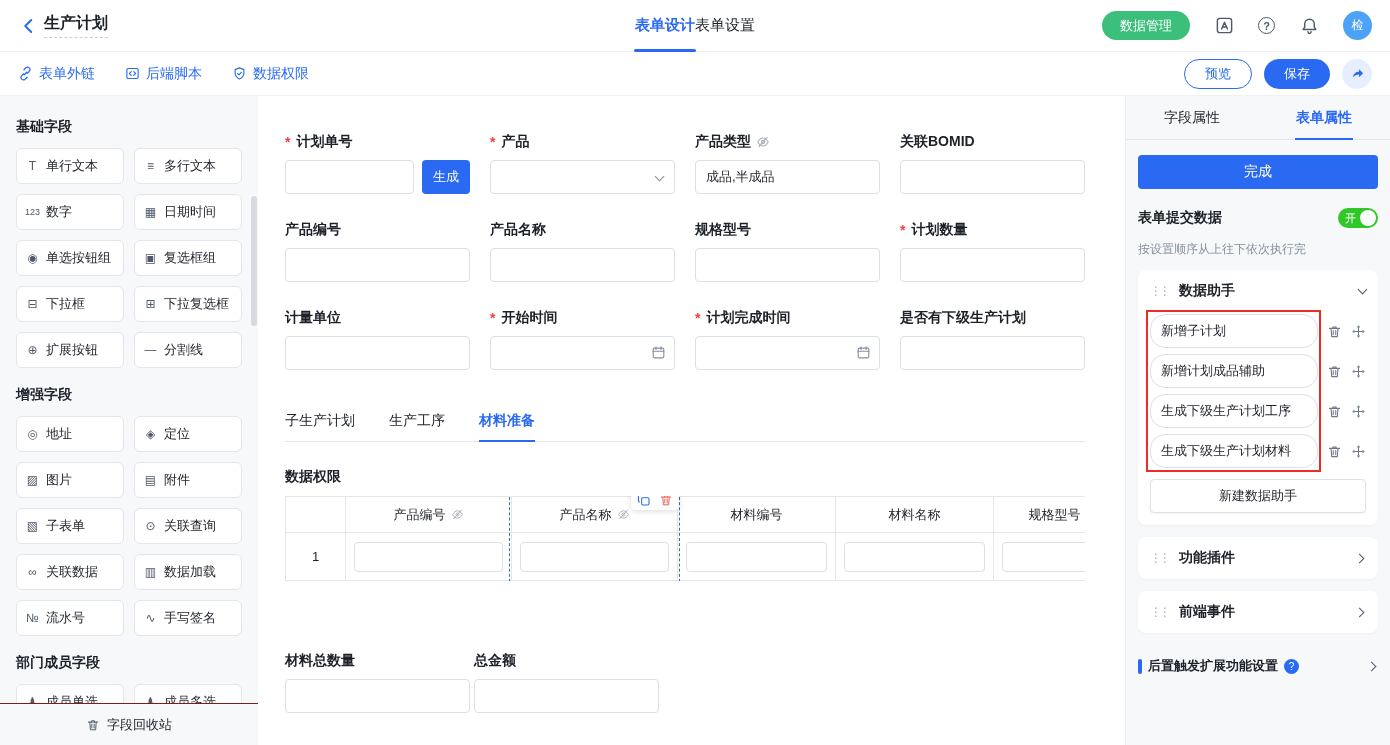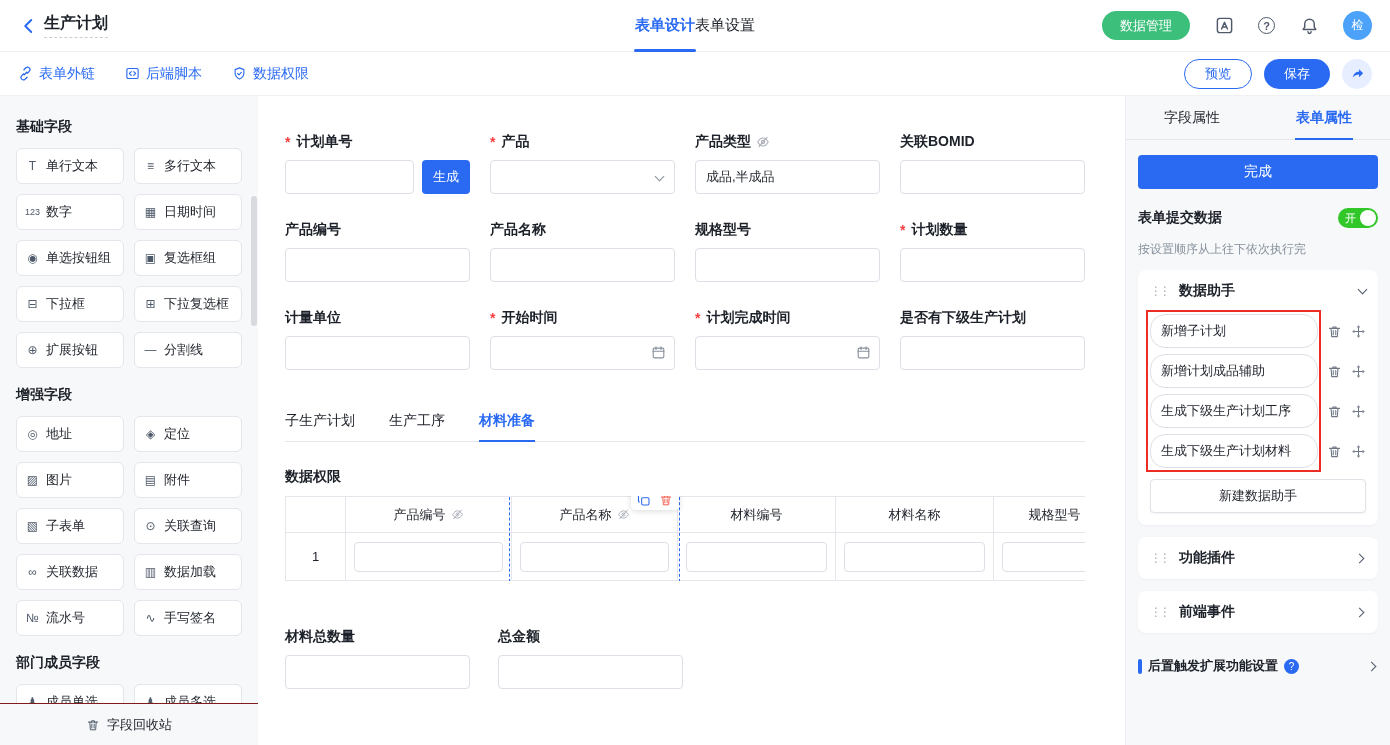--- a/index.html
+++ b/index.html
@@ -68,21 +68,21 @@
   .dtable th{height:36px;font-size:13px;font-weight:normal;position:relative}
   .th-inner{display:flex;align-items:center;justify-content:center;gap:5px}
   .dtable td{height:48px;padding:0 8px}
   .idx{text-align:center;font-size:13px;color:#1d2129}
   .cell-input{width:100%;height:30px;border:1px solid #dcdfe6;border-radius:4px;background:#fff;padding:0 8px;font-size:13px}
   .sel-outline{position:absolute;left:-3px;right:-3px;top:-5px;height:95px;border:1px dashed var(--primary,#2a6af2);pointer-events:none;z-index:2}
   .cell-tools{position:absolute;top:-7px;right:-2px;background:#fff;border-radius:4px;box-shadow:0 1px 6px rgba(0,0,0,.15);padding:3px 6px;display:flex;gap:8px;z-index:3}
   .cell-tools .copy{color:var(--primary,#2a6af2);cursor:pointer}
   .cell-tools .del{color:#f25c4f;cursor:pointer}
 
-  .bottom-fields{display:grid;grid-template-columns:repeat(4,185px);column-gap:28px;margin-top:46px}
+  .bottom-fields{display:grid;grid-template-columns:repeat(4,185px);column-gap:4px;margin-top:70px}
 
   
   .panel{position:absolute;top:96px;bottom:0;right:0;width:265px;background:#f7f8fa;border-left:1px solid #eceef1}
   .ptabs{display:flex;height:44px;border-bottom:1px solid #e5e6eb}
   .ptab{flex:1;display:flex;align-items:center;justify-content:center;font-size:14px;position:relative;cursor:pointer}
   .ptab.active{color:var(--primary,#2a6af2);font-weight:bold}
   .ptab.active:after{content:"";position:absolute;bottom:-1px;left:50%;transform:translateX(-50%);width:58px;height:2px;background:var(--primary,#2a6af2)}
   .pbody{padding:15px 12px;overflow:hidden}
   .btn-done{width:100%;height:34px;background:var(--primary,#2a6af2);color:#fff;border:none;border-radius:4px;font-size:14px}
   .submit-row{display:flex;align-items:center;justify-content:space-between;margin-top:19px}

